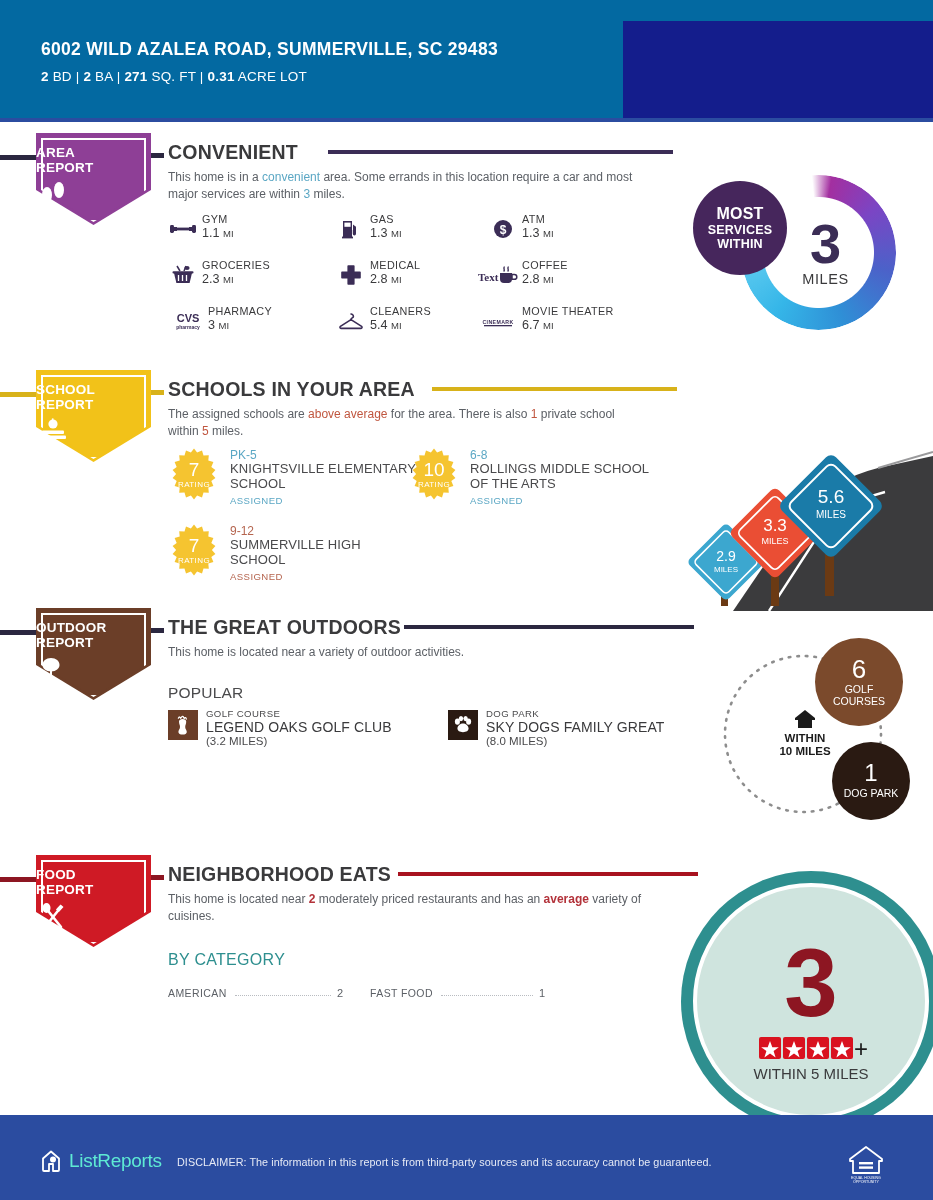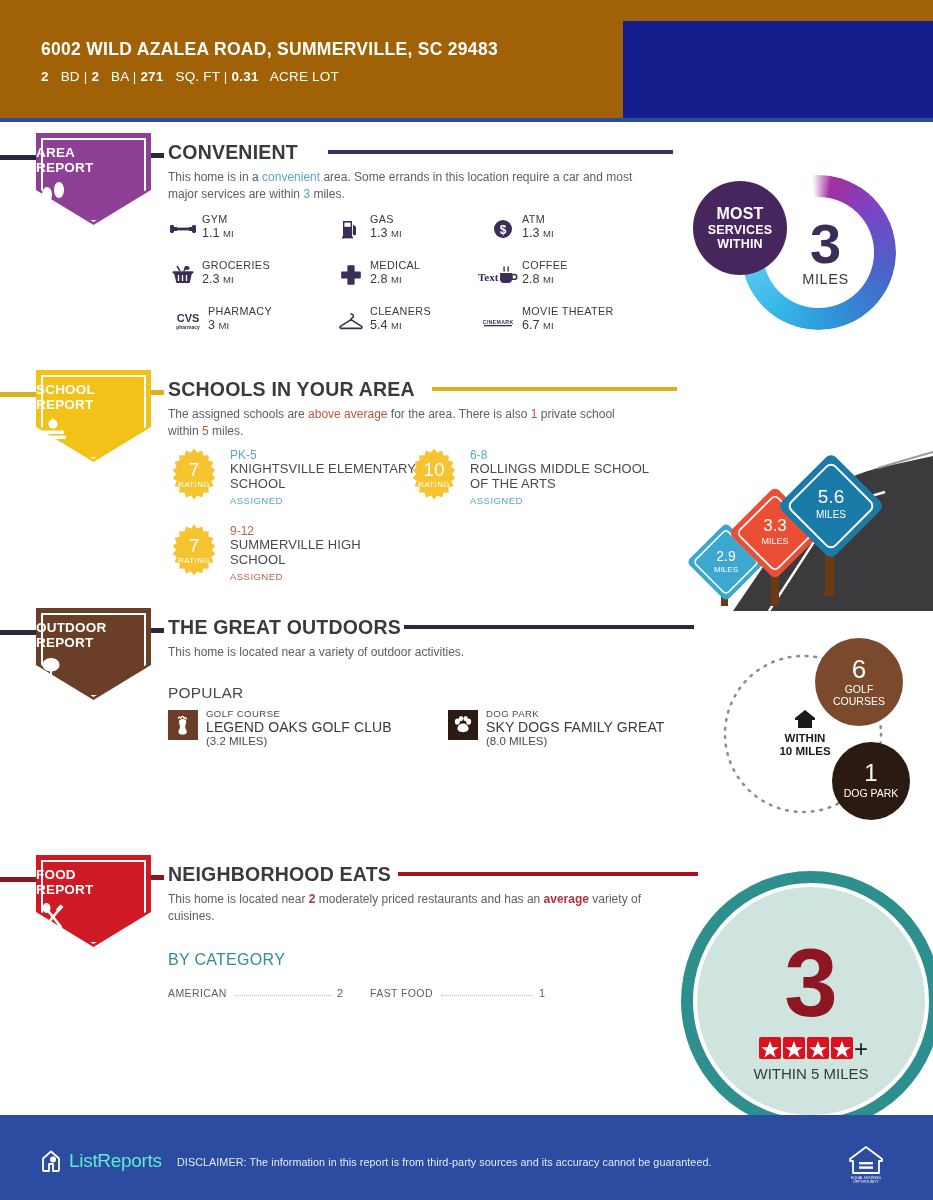--- a/index.html
+++ b/index.html
@@ -7,30 +7,30 @@
     width: 933px; height: 1200px;
     font-family: "Liberation Sans", sans-serif;
     background: #ffffff;
     overflow: hidden;
   }
   .page { position: relative; width: 933px; height: 1200px; background: #fff; }
 
   
   .header {
     position: absolute; top: 0; left: 0; width: 933px; height: 118px;
-    background: #a16207;
+    background: #0369a1;
   }
   .header-inner { position: absolute; left: 41px; top: 38px; width: 560px; }
   .addr {
     color: #fff; font-size: 17.5px; font-weight: bold; letter-spacing: .3px;
     line-height: 1.32; text-transform: uppercase;
   }
   .specs { color: #fff; font-size: 13.5px; margin-top: 8px; letter-spacing: .2px; }
   .specs b { font-weight: bold; }
-  .specs span.lt { font-weight: normal; margin-left: 8px; }
+  .specs span.lt { font-weight: normal; }
   .header-photo {
     position: absolute; right: 0; top: 21px; width: 310px; height: 97px;
     background: #141d8c;
   }
   .header-strip {
     position: absolute; top: 118px; left: 0; width: 933px; height: 4px;
     background: #2b4ca0;
   }
 
   

